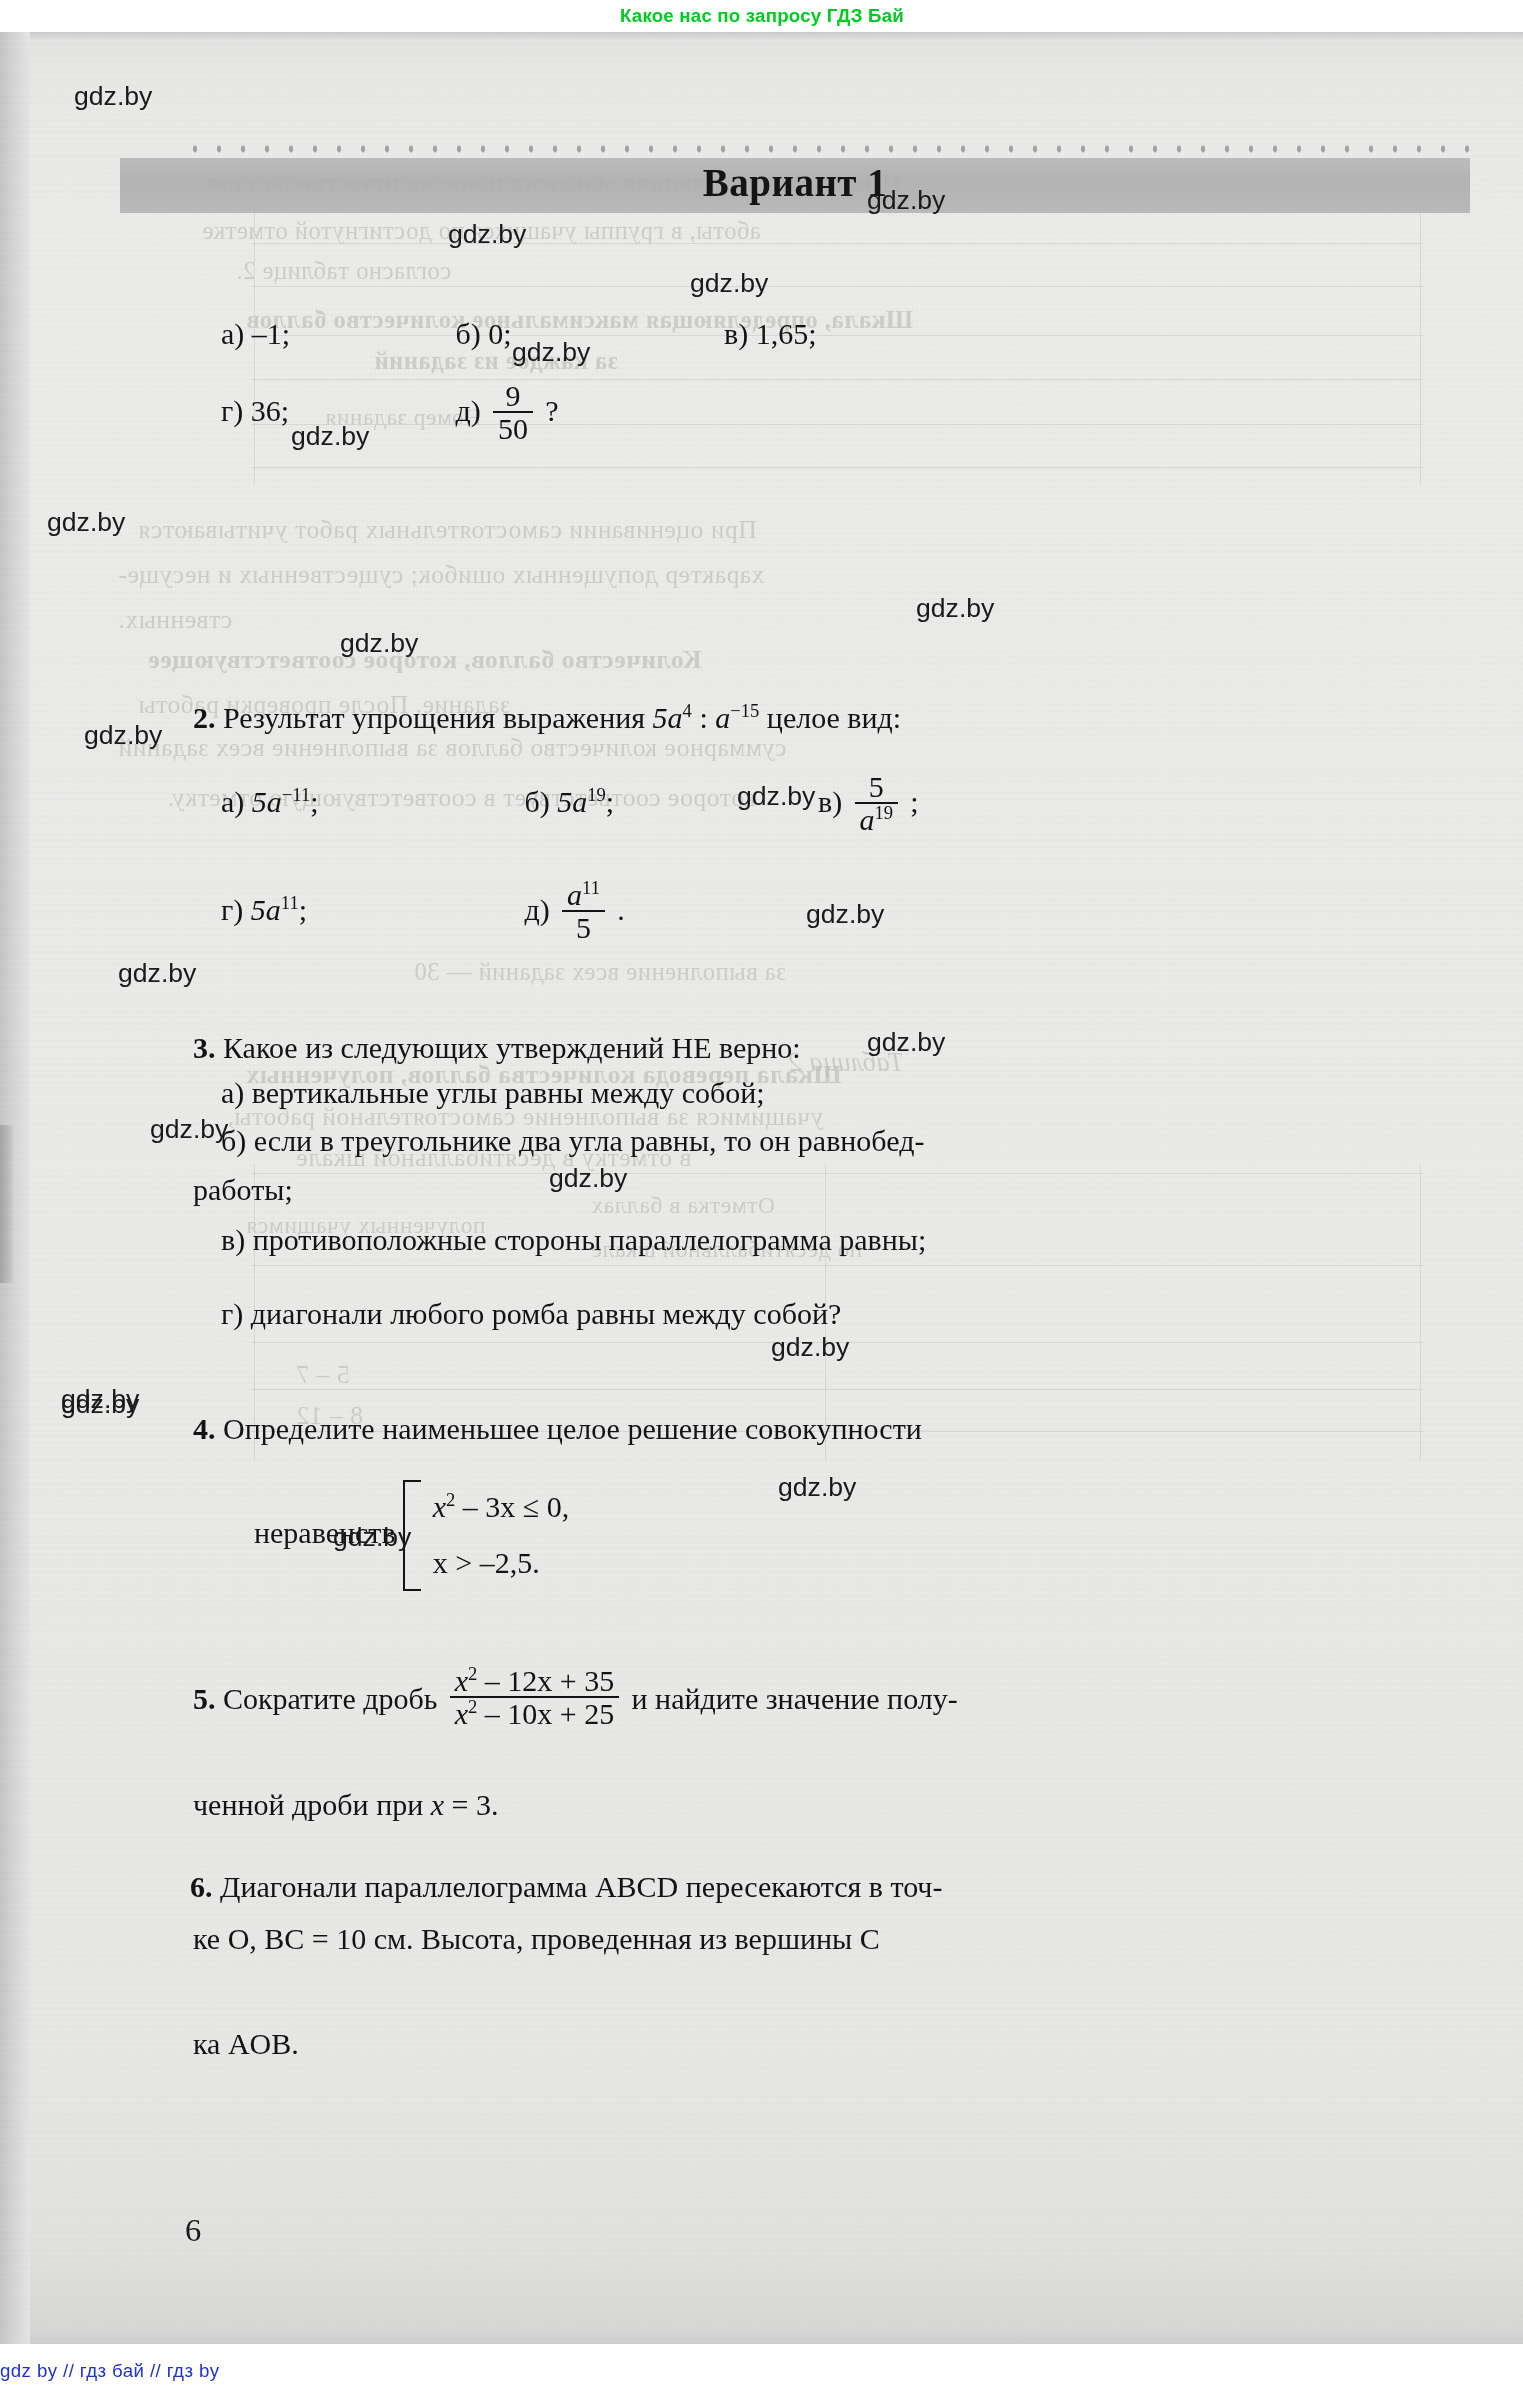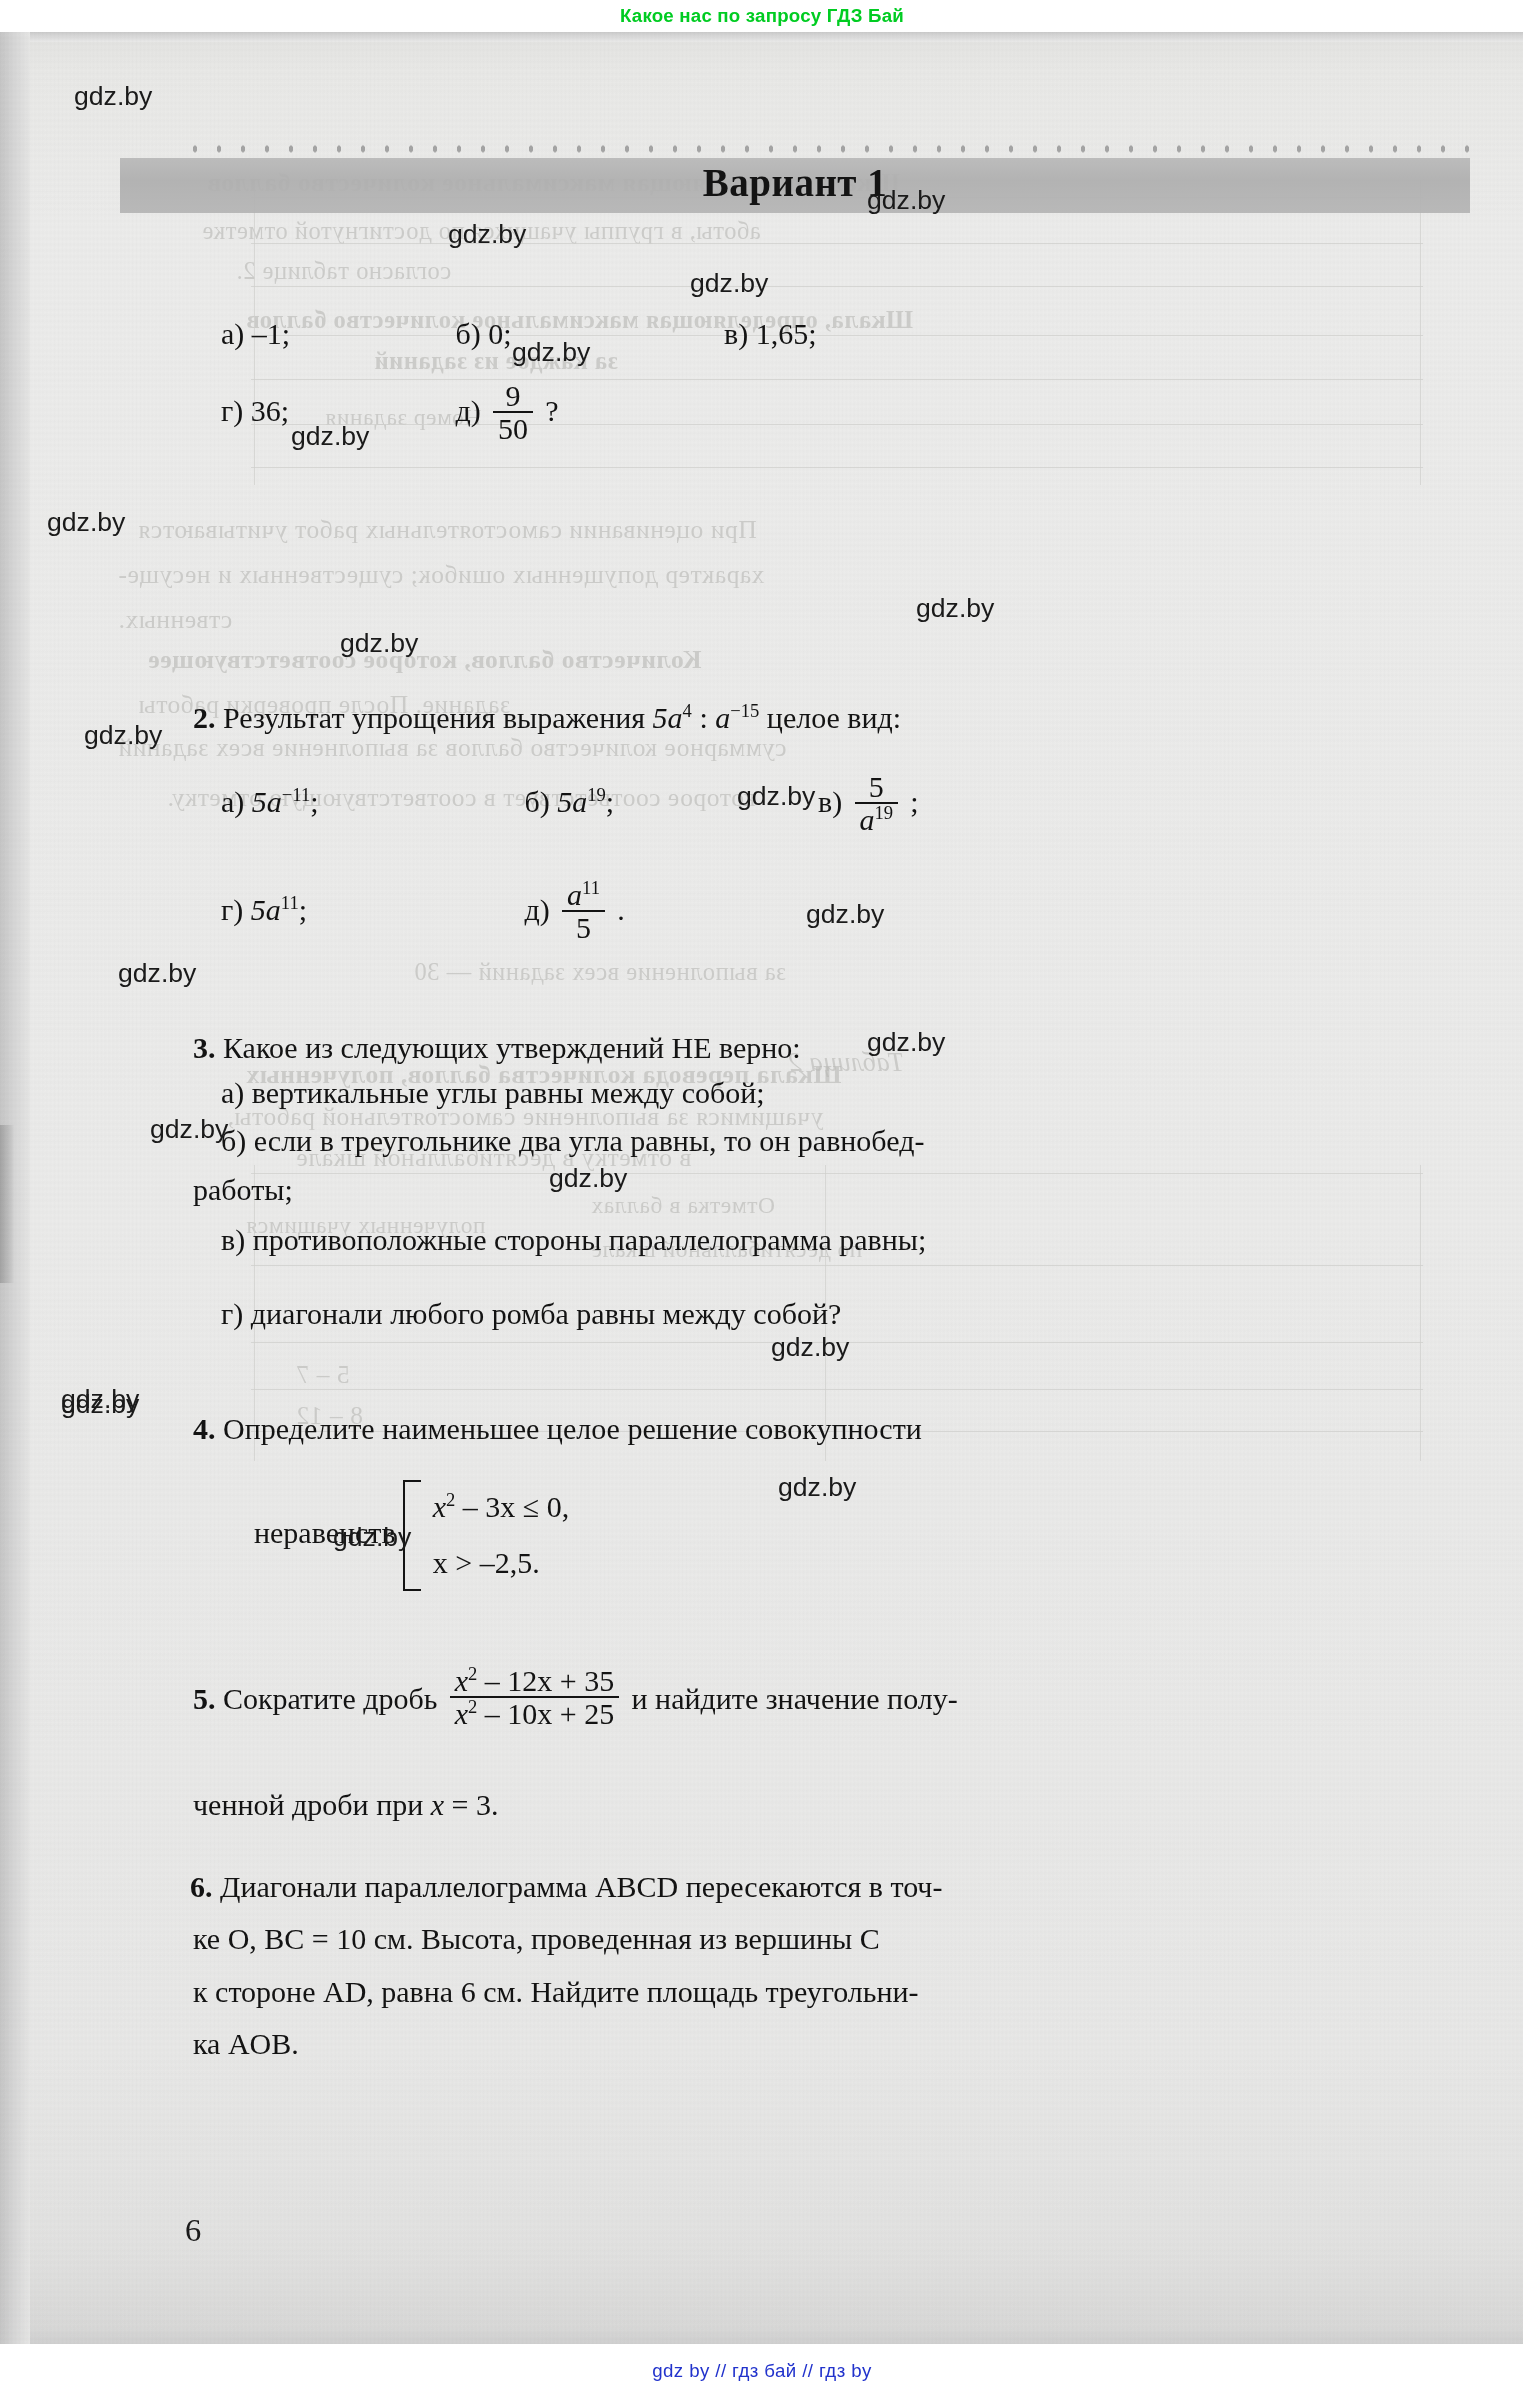--- a/index.html
+++ b/index.html
@@ -209,21 +209,20 @@
   }
 
   
   .footer-bar {
     position: absolute;
     left: 0; top: 2344px;
     width: 1524px; height: 54px;
     background: #ffffff;
     display: flex;
     align-items: center;
-    justify-content: center;
   }
   .footer-text {
     color: #2233cc;
     font-family: "Liberation Sans", sans-serif;
     font-size: 18.7px;
     letter-spacing: 0.4px;
     white-space: nowrap;
   }
 </style>
 </head>
@@ -405,21 +404,20 @@
       <span>ченной дроби при </span><span class="it">x</span><span> = 3.</span>
     </div>
 
     <div class="task" style="left:190px; top:1837px;">
       <div class="tline">
         <span class="tnum">6.</span>
         <span>Диагонали параллелограмма ABCD пересекаются в точ-</span>
       </div>
     </div>
     <div class="task tline" style="left:193px; top:1889px;">ке O, BC = 10 см. Высота, проведенная из вершины C</div>
-    <div class="task tline" style="left:193px; top:1942px;">к стороне AD, равна 6 см. Найдите площадь треугольни-</div>
     <div class="task tline" style="left:193px; top:1994px;">ка AOB.</div>
 
   </div>
 
   <div class="page-number">6</div>
 
   <div id="wm-layer">
       <div class="wm" style="left: 74px; top: 49px;">gdz.by</div>
       <div class="wm" style="left: 867px; top: 153px;">gdz.by</div>
       <div class="wm" style="left: 448px; top: 187px;">gdz.by</div>

